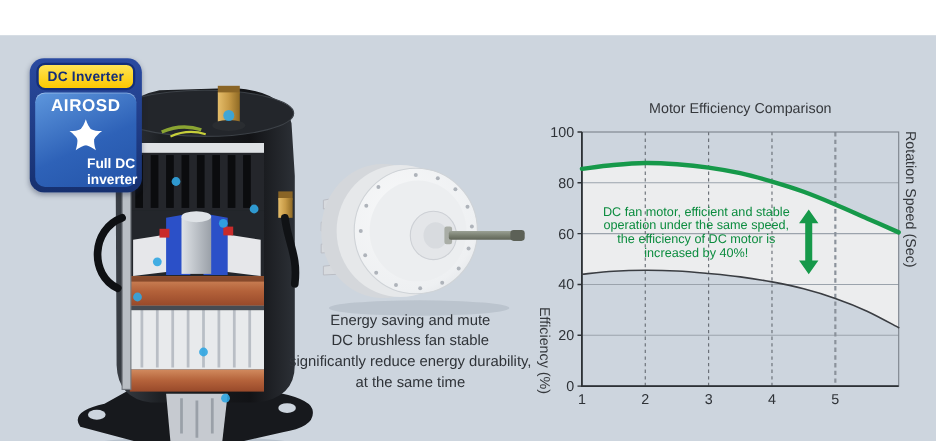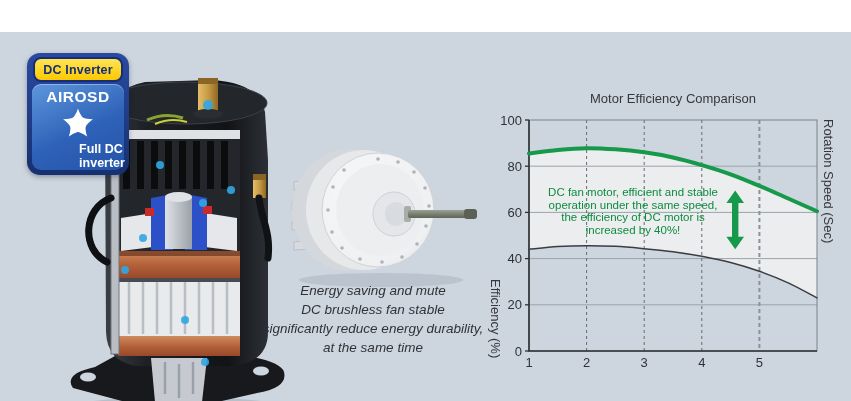--- a/index.html
+++ b/index.html
@@ -21,21 +21,21 @@
   .badge-brand{margin-top:4px;font-size:15.5px;font-weight:bold;color:#fff;letter-spacing:.5px;text-align:center;}
   .badge-caption{font-size:12.5px;font-weight:bold;color:#fff;margin-top:0;padding-left:48px;}
 
   
   .compressor{position:absolute;left:55px;top:38px;z-index:2;}
   .motor{position:absolute;left:286px;top:112px;z-index:2;}
 
   
   .description{position:absolute;left:220px;top:249px;width:306px;text-align:center;
     font-size:13.5px;line-height:19px;color:#2f3338;z-index:3;}
-  .description span{display:block;font-style:italic;}
+  .description span{display:block;}
 
   
   .chart{position:absolute;left:480px;top:55px;z-index:3;}
   .ctitle{font-size:13px;fill:#35383c;}
   .tick{font-size:13px;fill:#2f3338;}
   .axis-label{font-size:13px;fill:#35383c;}
   .anno{font-size:11.5px;fill:#0c8c3f;}
 </style>
 </head>
 <body>

